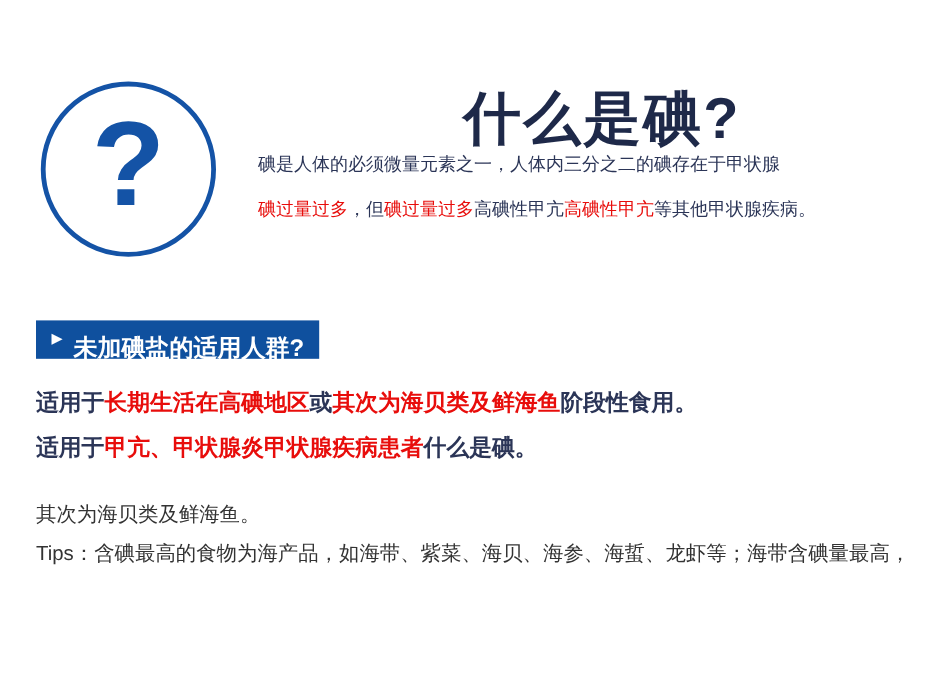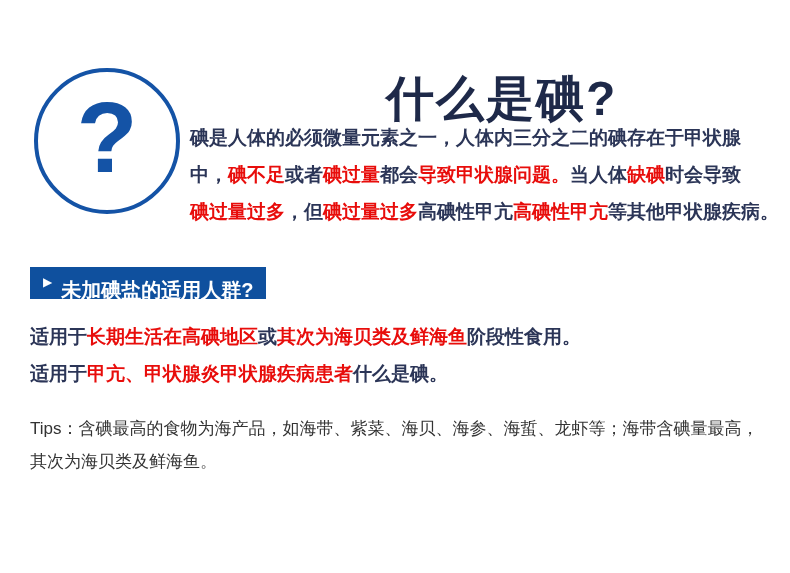--- a/index.html
+++ b/index.html
@@ -35,22 +35,22 @@
 
   
   .title{
     position:absolute;left:374px;top:55px;margin:12px;
     font-size:48px;font-weight:700;letter-spacing:2px;
     color:var(--navy-title);white-space:nowrap;
   }
 
   
   .intro{
-    position:absolute;left:190px;top:119px;
-    font-size:19px;line-height:37px;font-weight:700;
+    position:absolute;left:215px;top:119px;
+    font-size:15px;line-height:37px;font-weight:400;
     color:var(--navy-text);
   }
   .intro .rich-line{white-space:nowrap;}
 
   
   .banner{
     position:absolute;left:30px;top:267px;height:32px;
     background:var(--banner-blue);
     display:inline-flex;align-items:center;
     padding:0 13px;gap:9px;box-sizing:border-box;
@@ -83,32 +83,31 @@
 <div class="page">
 
   <div class="q-circle">
     <span class="q-glyph">?</span>
   </div>
 
   <h1 class="title">什么是碘?</h1>
 
   <div class="intro">
     <div class="rich-line"><span class="seg-navy">碘是人体的必须微量元素之一，人体内三分之二的碘存在于甲状腺</span></div>
-    <div class="rich-line"><span class="seg-navy">中，</span><span class="seg-red">碘不足</span><span class="seg-navy">或者</span><span class="seg-red">碘过量</span><span class="seg-navy">都会</span><span class="seg-red">导致甲状腺问题。</span><span class="seg-navy">当人体</span><span class="seg-red">缺碘</span><span class="seg-navy">时会导致</span></div>
     <div class="rich-line"><span class="seg-red">碘过量过多</span><span class="seg-navy">，但</span><span class="seg-red">碘过量过多</span><span class="seg-navy">高碘性甲亢</span><span class="seg-red">高碘性甲亢</span><span class="seg-navy">等其他甲状腺疾病。</span></div>
   </div>
 
   <div class="banner">
     <span class="tri">▶</span>
     <span class="banner-label">未加碘盐的适用人群?</span>
   </div>
 
   <div class="usage">
     <div class="rich-line"><span class="seg-navy">适用于</span><span class="seg-red">长期生活在高碘地区</span><span class="seg-navy">或</span><span class="seg-red">其次为海贝类及鲜海鱼</span><span class="seg-navy">阶段性食用。</span></div>
     <div class="rich-line"><span class="seg-navy">适用于</span><span class="seg-red">甲亢、甲状腺炎甲状腺疾病患者</span><span class="seg-navy">什么是碘。</span></div>
   </div>
 
   <div class="tips">
+    <div class="tips-line">其次为海贝类及鲜海鱼。</div>
     <div class="tips-line">Tips：含碘最高的食物为海产品，如海带、紫菜、海贝、海参、海蜇、龙虾等；海带含碘量最高，</div>
-    <div class="tips-line">其次为海贝类及鲜海鱼。</div>
   </div>
 
 </div>
 
 </body></html>

